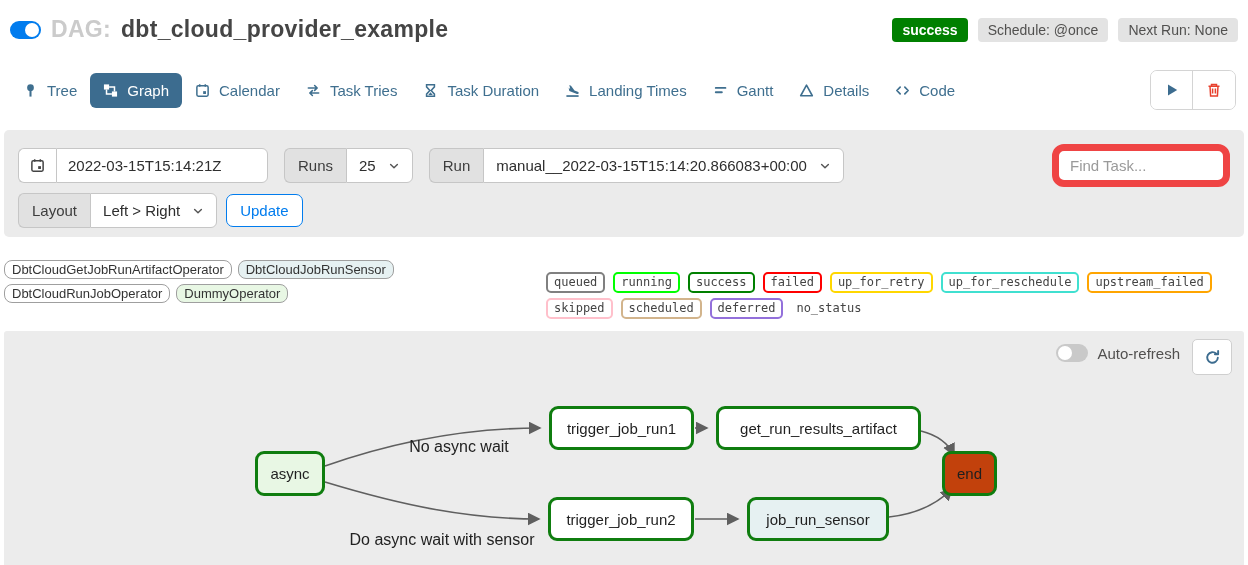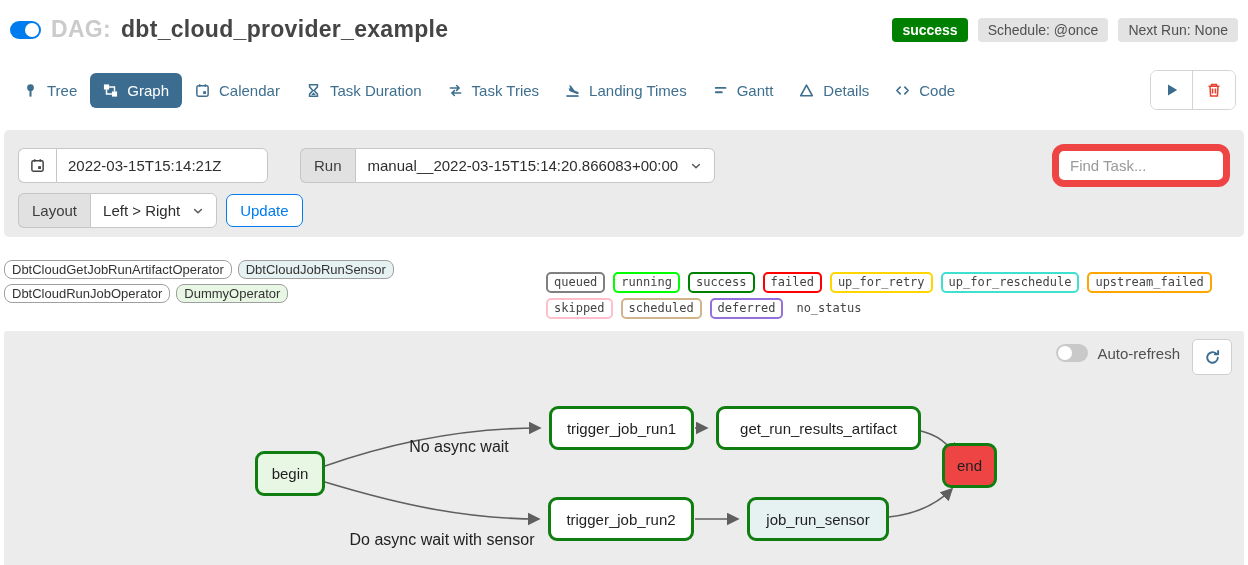--- a/index.html
+++ b/index.html
@@ -123,35 +123,35 @@
               <rect x="2" y="3" width="12" height="11" rx="1.5"></rect>
               <path d="M5 1.3v2.8M11 1.3v2.8"></path>
               <rect x="8.7" y="8.7" width="3" height="3" fill="currentColor" stroke="none"></rect>
             </svg>
           </span>
           <span>Calendar</span>
         </div>
 
         <div class="tab">
           <span class="tab-icon">
+            <svg viewBox="0 0 16 16" width="15" height="15" fill="none" stroke="currentColor" stroke-width="1.7" stroke-linecap="round" stroke-linejoin="round">
+              <path d="M2.5 5.3h9.3M9.2 2.7l2.7 2.6-2.7 2.6M13.5 10.7H4.2M6.8 8.1l-2.7 2.6 2.7 2.6"></path>
+            </svg>
+          </span>
+          <span>Task Tries</span>
+        </div>
+
+        <div class="tab">
+          <span class="tab-icon">
             <svg viewBox="0 0 16 16" width="15" height="15">
               <path d="M3.8 1.8h8.4v2.3L8.7 8l3.5 3.9v2.3H3.8v-2.3L7.3 8 3.8 4.1z" fill="none" stroke="currentColor" stroke-width="1.6"></path>
               <path d="M5.6 12.9h4.8L8 9.9z" fill="currentColor"></path>
             </svg>
           </span>
           <span>Task Duration</span>
-        </div>
-
-        <div class="tab">
-          <span class="tab-icon">
-            <svg viewBox="0 0 16 16" width="15" height="15" fill="none" stroke="currentColor" stroke-width="1.7" stroke-linecap="round" stroke-linejoin="round">
-              <path d="M2.5 5.3h9.3M9.2 2.7l2.7 2.6-2.7 2.6M13.5 10.7H4.2M6.8 8.1l-2.7 2.6 2.7 2.6"></path>
-            </svg>
-          </span>
-          <span>Task Tries</span>
         </div>
 
         <div class="tab">
           <span class="tab-icon">
             <svg viewBox="0 0 16 16" width="15" height="15" fill="currentColor">
               <rect x="1.5" y="13" width="13" height="1.8"></rect>
               <path d="M1.8 4.4l2.1.9.7 3.1 8.1 3.3c.9.4 1.7 0 1.9-.7.2-.7-.2-1.4-1-1.7l-3.5-1.4-3.7-5.1-1.8-.7.9 4-2.5-1z"></path>
             </svg>
           </span>
           <span>Landing Times</span>
@@ -210,20 +210,31 @@
               <svg viewBox="0 0 16 16" width="15" height="15" fill="none" stroke="currentColor" stroke-width="1.6">
                 <rect x="2" y="3" width="12" height="11" rx="1.5"></rect>
                 <path d="M5 1.3v2.8M11 1.3v2.8"></path>
                 <rect x="8.7" y="8.7" width="3" height="3" fill="currentColor" stroke="none"></rect>
               </svg>
             </span>
           </button>
         <input class="text-input date-input" value="2022-03-15T15:14:21Z" style="">
       </div>
       <div class="gap16"></div>
+      <div class="group">
+        <span class="addon">Runs</span>
+        <div class="gfield">
+          <span>25</span>
+          <span style="display: inline-flex; line-height: 0;">
+              <svg viewBox="0 0 16 16" width="12" height="12" fill="none" stroke="#555" stroke-width="1.9" stroke-linecap="round" stroke-linejoin="round">
+                <path d="M3.5 6l4.5 4.4L12.5 6"></path>
+              </svg>
+            </span>
+        </div>
+      </div>
       <div class="gap16"></div>
       <div class="group">
         <span class="addon">Run</span>
         <div class="gfield">
           <span>manual__2022-03-15T15:14:20.866083+00:00</span>
           <span style="display: inline-flex; line-height: 0;">
               <svg viewBox="0 0 16 16" width="12" height="12" fill="none" stroke="#555" stroke-width="1.9" stroke-linecap="round" stroke-linejoin="round">
                 <path d="M3.5 6l4.5 4.4L12.5 6"></path>
               </svg>
             </span>
@@ -305,27 +316,27 @@
 
     <div>
 
         <div class="edge-label" style="left: 443px; top: 116px; margin-left: 12px;">No async wait</div>
 
         <div class="edge-label" style="left: 438px; top: 209px;">Do async wait with sensor</div>
       </div>
 
     <div>
 
-        <div class="gnode" style="background: rgb(232, 247, 228); border-color: rgb(15, 125, 15); left: 251px; top: 120px; width: 70px; height: 45px;">begin</div>
+        <div class="gnode" style="background: rgb(232, 247, 228); border-color: rgb(15, 125, 15); left: 251px; top: 120px; width: 70px; height: 45px;">async</div>
 
         <div class="gnode" style="background: rgb(255, 255, 255); border-color: rgb(15, 125, 15); left: 545px; top: 75px; width: 145px; height: 44px;">trigger_job_run1</div>
 
         <div class="gnode" style="background: rgb(255, 255, 255); border-color: rgb(15, 125, 15); left: 712px; top: 75px; width: 205px; height: 44px;">get_run_results_artifact</div>
 
-        <div class="gnode" style="background: #ef4444; border-color: rgb(15, 125, 15); left: 938px; top: 112px; width: 55px; height: 45px;">end</div>
+        <div class="gnode" style="background: #c2410c; border-color: rgb(15, 125, 15); left: 938px; top: 120px; width: 55px; height: 45px;">end</div>
 
         <div class="gnode" style="background: rgb(255, 255, 255); border-color: rgb(15, 125, 15); left: 544px; top: 166px; width: 146px; height: 44px;">trigger_job_run2</div>
 
         <div class="gnode" style="background: rgb(230, 241, 242); border-color: rgb(15, 125, 15); left: 743px; top: 166px; width: 142px; height: 44px;">job_run_sensor</div>
       </div>
 
     <div class="autorefresh">
       <div class="toggle-off">
           <div class="knob"></div>
         </div>

